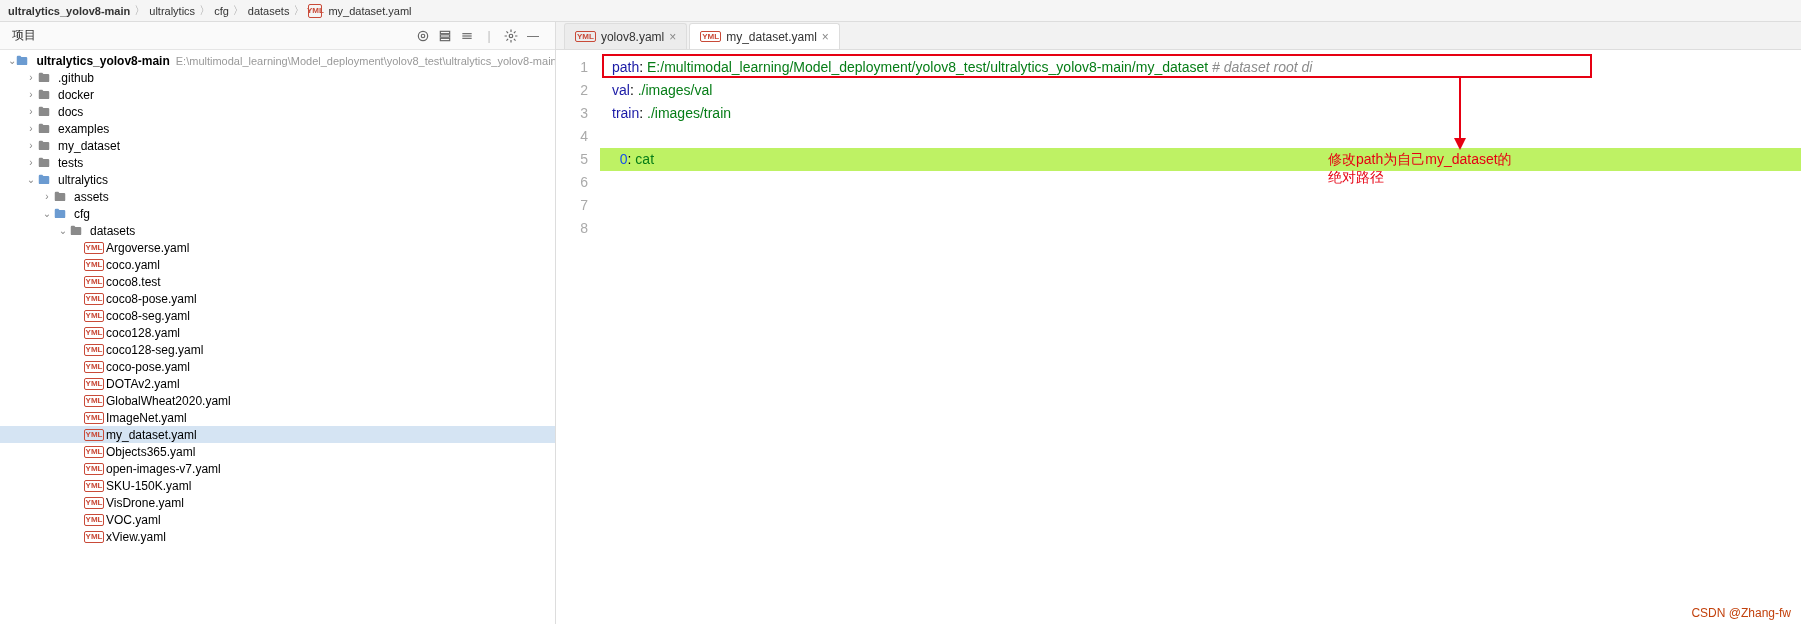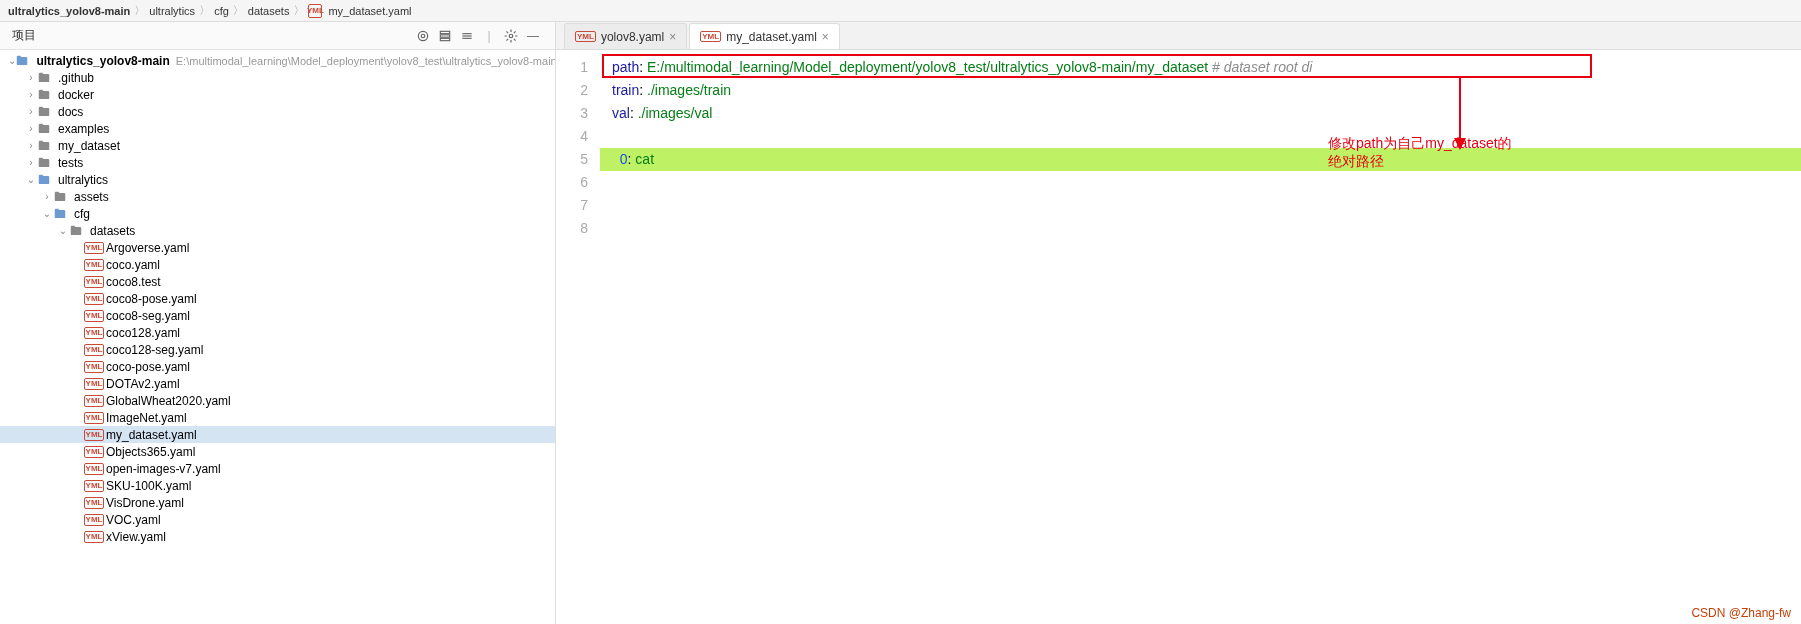--- a/index.html
+++ b/index.html
@@ -375,21 +375,21 @@
           </span>
     <span class="label">open-images-v7.yaml</span>
 
   </div>
         <div class="tree-row">
     <span class="indent" style="width:64px"></span>
     <span class="ar"></span>
     <span class="icon">
             <span class="yaml-icon">YML</span>
           </span>
-    <span class="label">SKU-100K.yaml</span>
+    <span class="label">SKU-150K.yaml</span>
 
   </div>
         <div class="tree-row">
     <span class="indent" style="width:64px"></span>
     <span class="ar"></span>
     <span class="icon">
             <span class="yaml-icon">YML</span>
           </span>
     <span class="label">VisDrone.yaml</span>
 
@@ -434,34 +434,34 @@
           <div>2</div>
           <div>3</div>
           <div>4</div>
           <div>5</div>
           <div>6</div>
           <div>7</div>
           <div>8</div>
         </div>
       <div class="code-area" id="code">
           <div class="code-line"><span class="tok-key">path</span><span class="tok-plain">: </span><span class="tok-str">E:/multimodal_learning/Model_deployment/yolov8_test/ultralytics_yolov8-main/my_dataset</span><span class="tok-plain"> </span><span class="tok-comment"># dataset root di</span></div>
+          <div class="code-line"><span class="tok-key">val</span><span class="tok-plain">: </span><span class="tok-str">./images/val</span></div>
           <div class="code-line"><span class="tok-key">train</span><span class="tok-plain">: </span><span class="tok-str">./images/train</span></div>
-          <div class="code-line"><span class="tok-key">val</span><span class="tok-plain">: </span><span class="tok-str">./images/val</span></div>
           <div class="code-line"><span class="tok-plain"></span></div>
           <div class="code-line current"><span class="tok-plain">  </span><span class="tok-num">0</span><span class="tok-plain">: </span><span class="tok-str">cat</span></div>
         </div>
 
       <div class="red-box" style="left:46px; top:4px; width:990px; height:24px;"></div>
 
       <svg class="red-arrow" style="left:894px; top:28px; width:20px; height:74px;">
         <line x1="10" y1="0" x2="10" y2="62" stroke="#e60012" stroke-width="2"></line>
         <polygon points="4,60 16,60 10,72" fill="#e60012"></polygon>
       </svg>
 
-      <div class="red-annotation" style="left:772px; top:84px;">
+      <div class="red-annotation" style="left:772px; top:100px;">
         <div>修改path为自己my_dataset的</div>
         <div>绝对路径</div>
       </div>
     </div>
   </div>
 </div>
 
 <div class="watermark">CSDN @Zhang-fw</div>
 
 </body></html>

